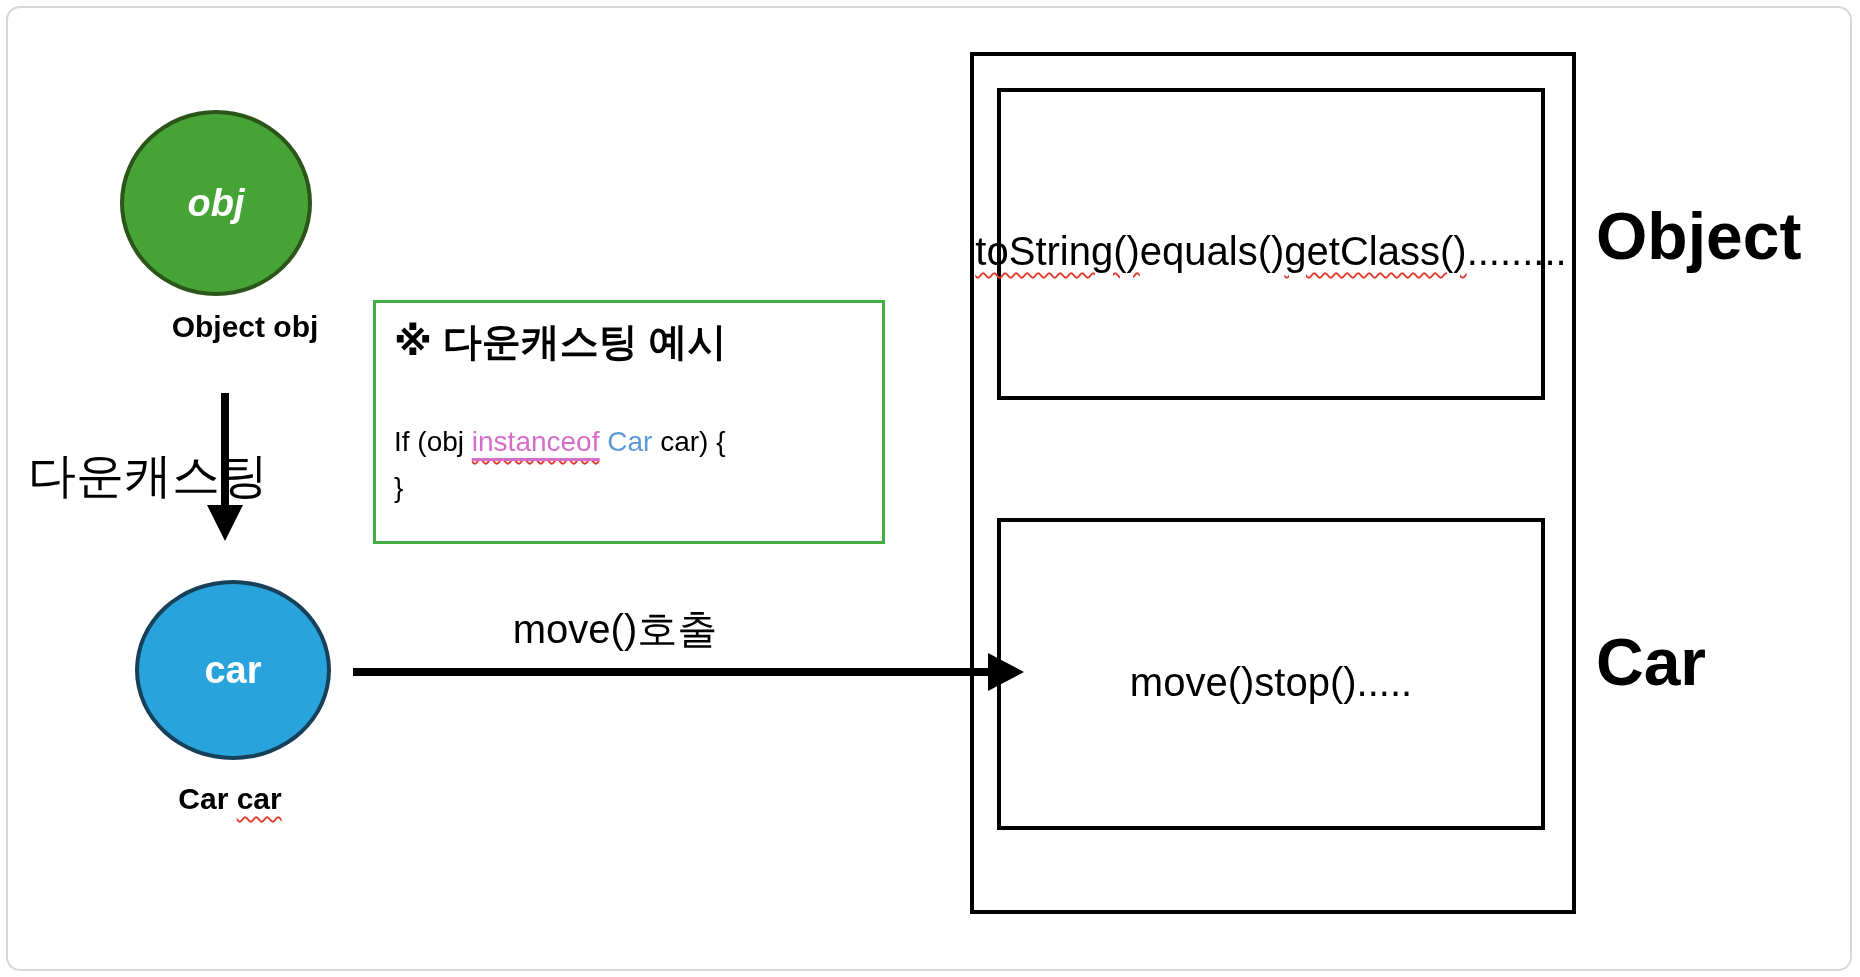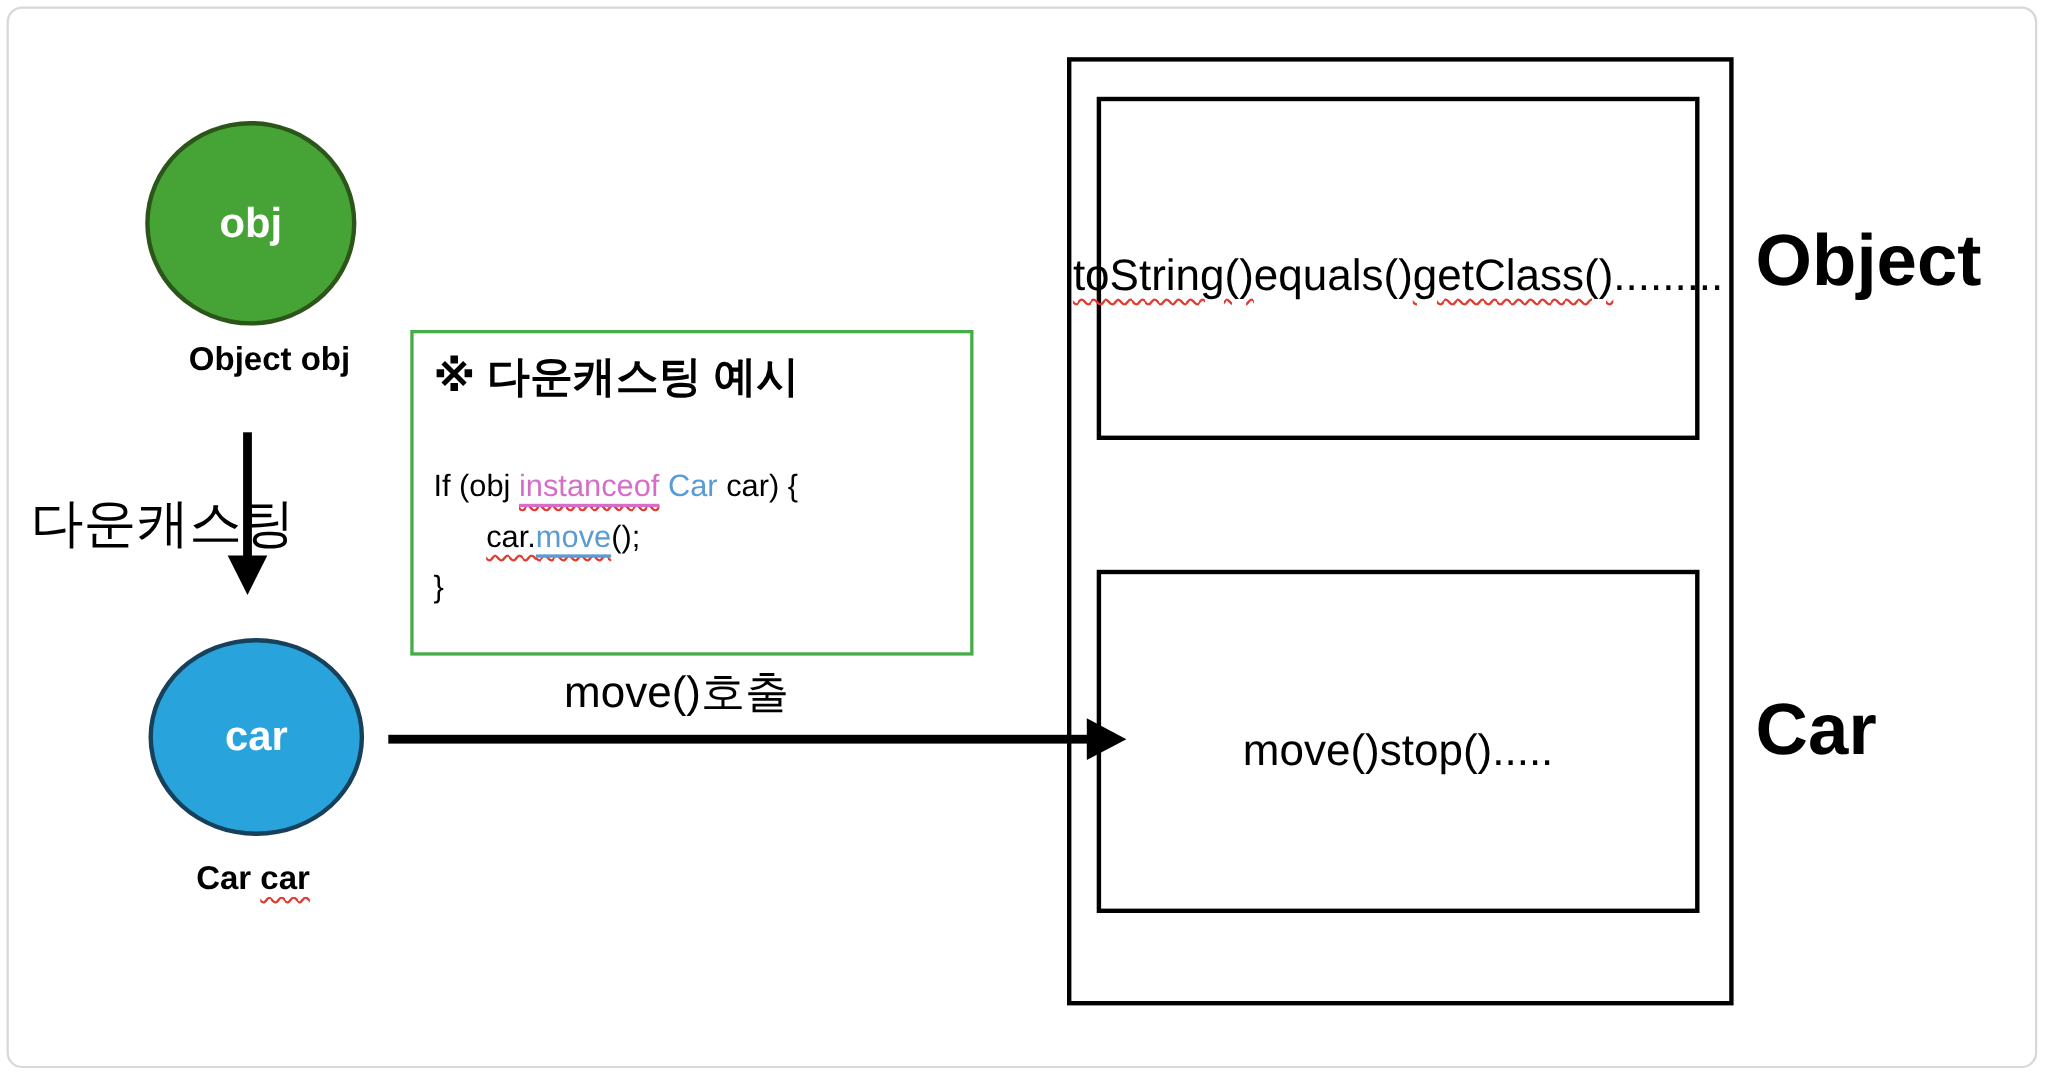--- a/index.html
+++ b/index.html
@@ -2,40 +2,40 @@
 <html><head>
 <meta charset="utf-8">
 <style>
   html,body{margin:0;padding:0;background:#ffffff;}
   body{font-family:"Liberation Sans","DejaVu Sans",sans-serif;}
   .canvas{position:relative;width:1860px;height:977px;background:#ffffff;overflow:hidden;}
   .frame{position:absolute;left:6px;top:6px;right:8px;bottom:6px;border:2px solid #d8d8d8;border-radius:14px;}
 
   
   .circle{position:absolute;border-radius:50%;display:flex;align-items:center;justify-content:center;}
-  .circle-obj{left:132px;top:110px;width:184px;height:178px;background:#46a335;border:4px solid #2c5519;}
+  .circle-obj{left:120px;top:110px;width:184px;height:178px;background:#46a335;border:4px solid #2c5519;font-style:italic;}
   .circle-car{left:135px;top:580px;width:188px;height:172px;background:#29a3db;border:4px solid #17405a;}
   .circle-label{color:#ffffff;font-weight:bold;font-size:38px;}
 
   .caption{position:absolute;font-weight:bold;font-size:30px;color:#000;text-align:center;}
   .caption-obj{left:110px;top:310px;width:270px;}
   .caption-car{left:110px;top:782px;width:240px;}
 
   
   .downcast-label{position:absolute;left:28px;top:444px;font-size:48px;color:#000;}
   .movecall-label{position:absolute;left:440px;top:602px;width:350px;text-align:center;font-size:40px;color:#000;}
 
   
   .v-arrow-line{position:absolute;left:221px;top:393px;width:8px;height:114px;background:#000;}
   .v-arrow-head{position:absolute;left:207px;top:505px;width:0;height:0;border-left:18px solid transparent;border-right:18px solid transparent;border-top:36px solid #000;}
   .h-arrow-line{position:absolute;left:353px;top:668px;width:638px;height:8px;background:#000;z-index:5;}
   .h-arrow-head{position:absolute;left:988px;top:653px;width:0;height:0;border-top:19px solid transparent;border-bottom:19px solid transparent;border-left:36px solid #000;z-index:5;}
 
   
-  .code-box{position:absolute;left:373px;top:300px;width:512px;height:296px;border:3px solid #44ad45;box-sizing:border-box;padding:12px 0 0 18px;background:#fff;}
+  .code-box{position:absolute;left:373px;top:300px;width:512px;height:244px;border:3px solid #44ad45;box-sizing:border-box;padding:12px 0 0 18px;background:#fff;}
   .code-title{font-weight:bold;font-size:39px;color:#000;margin:0 0 50px 0;}
   .code-line{font-weight:normal;font-size:28px;color:#000;line-height:46px;}
   .code-line.indent{padding-left:48px;}
   .kw{color:#d66ec9;}
   .typ{color:#5b9bd5;}
   .u{text-decoration:underline;text-decoration-thickness:3px;}
   .wavy{text-decoration-line:underline;text-decoration-style:wavy;text-decoration-color:#e23b2e;text-decoration-thickness:2px;text-underline-offset:7px;}
 
   
   .outer-box{position:absolute;left:970px;top:52px;width:606px;height:862px;border:4px solid #000;box-sizing:border-box;background:#fff;}
@@ -64,21 +64,20 @@
   <div class="v-arrow-head"></div>
 
   <div class="circle circle-car">
     <span class="circle-label">car</span>
   </div>
   <div class="caption caption-car"><span>Car </span><span class="wavy">car</span></div>
 
   <div class="code-box">
     <div class="code-title">※ 다운캐스팅 예시</div>
     <div class="code-line"><span>If (obj </span><span class="kw wavy"><span class="u">instanceof</span></span><span> </span><span class="typ">Car</span><span> car) {</span></div>
-    <div class="code-line indent"><span class="wavy"><span>car.</span><span class="typ u">move</span></span><span>();</span></div>
     <div class="code-line">}</div>
   </div>
 
   <div class="movecall-label">move()호출</div>
   <div class="h-arrow-line"></div>
   <div class="h-arrow-head"></div>
 
   <div class="outer-box"></div>
 
   <div class="inner-box inner-box-object">

